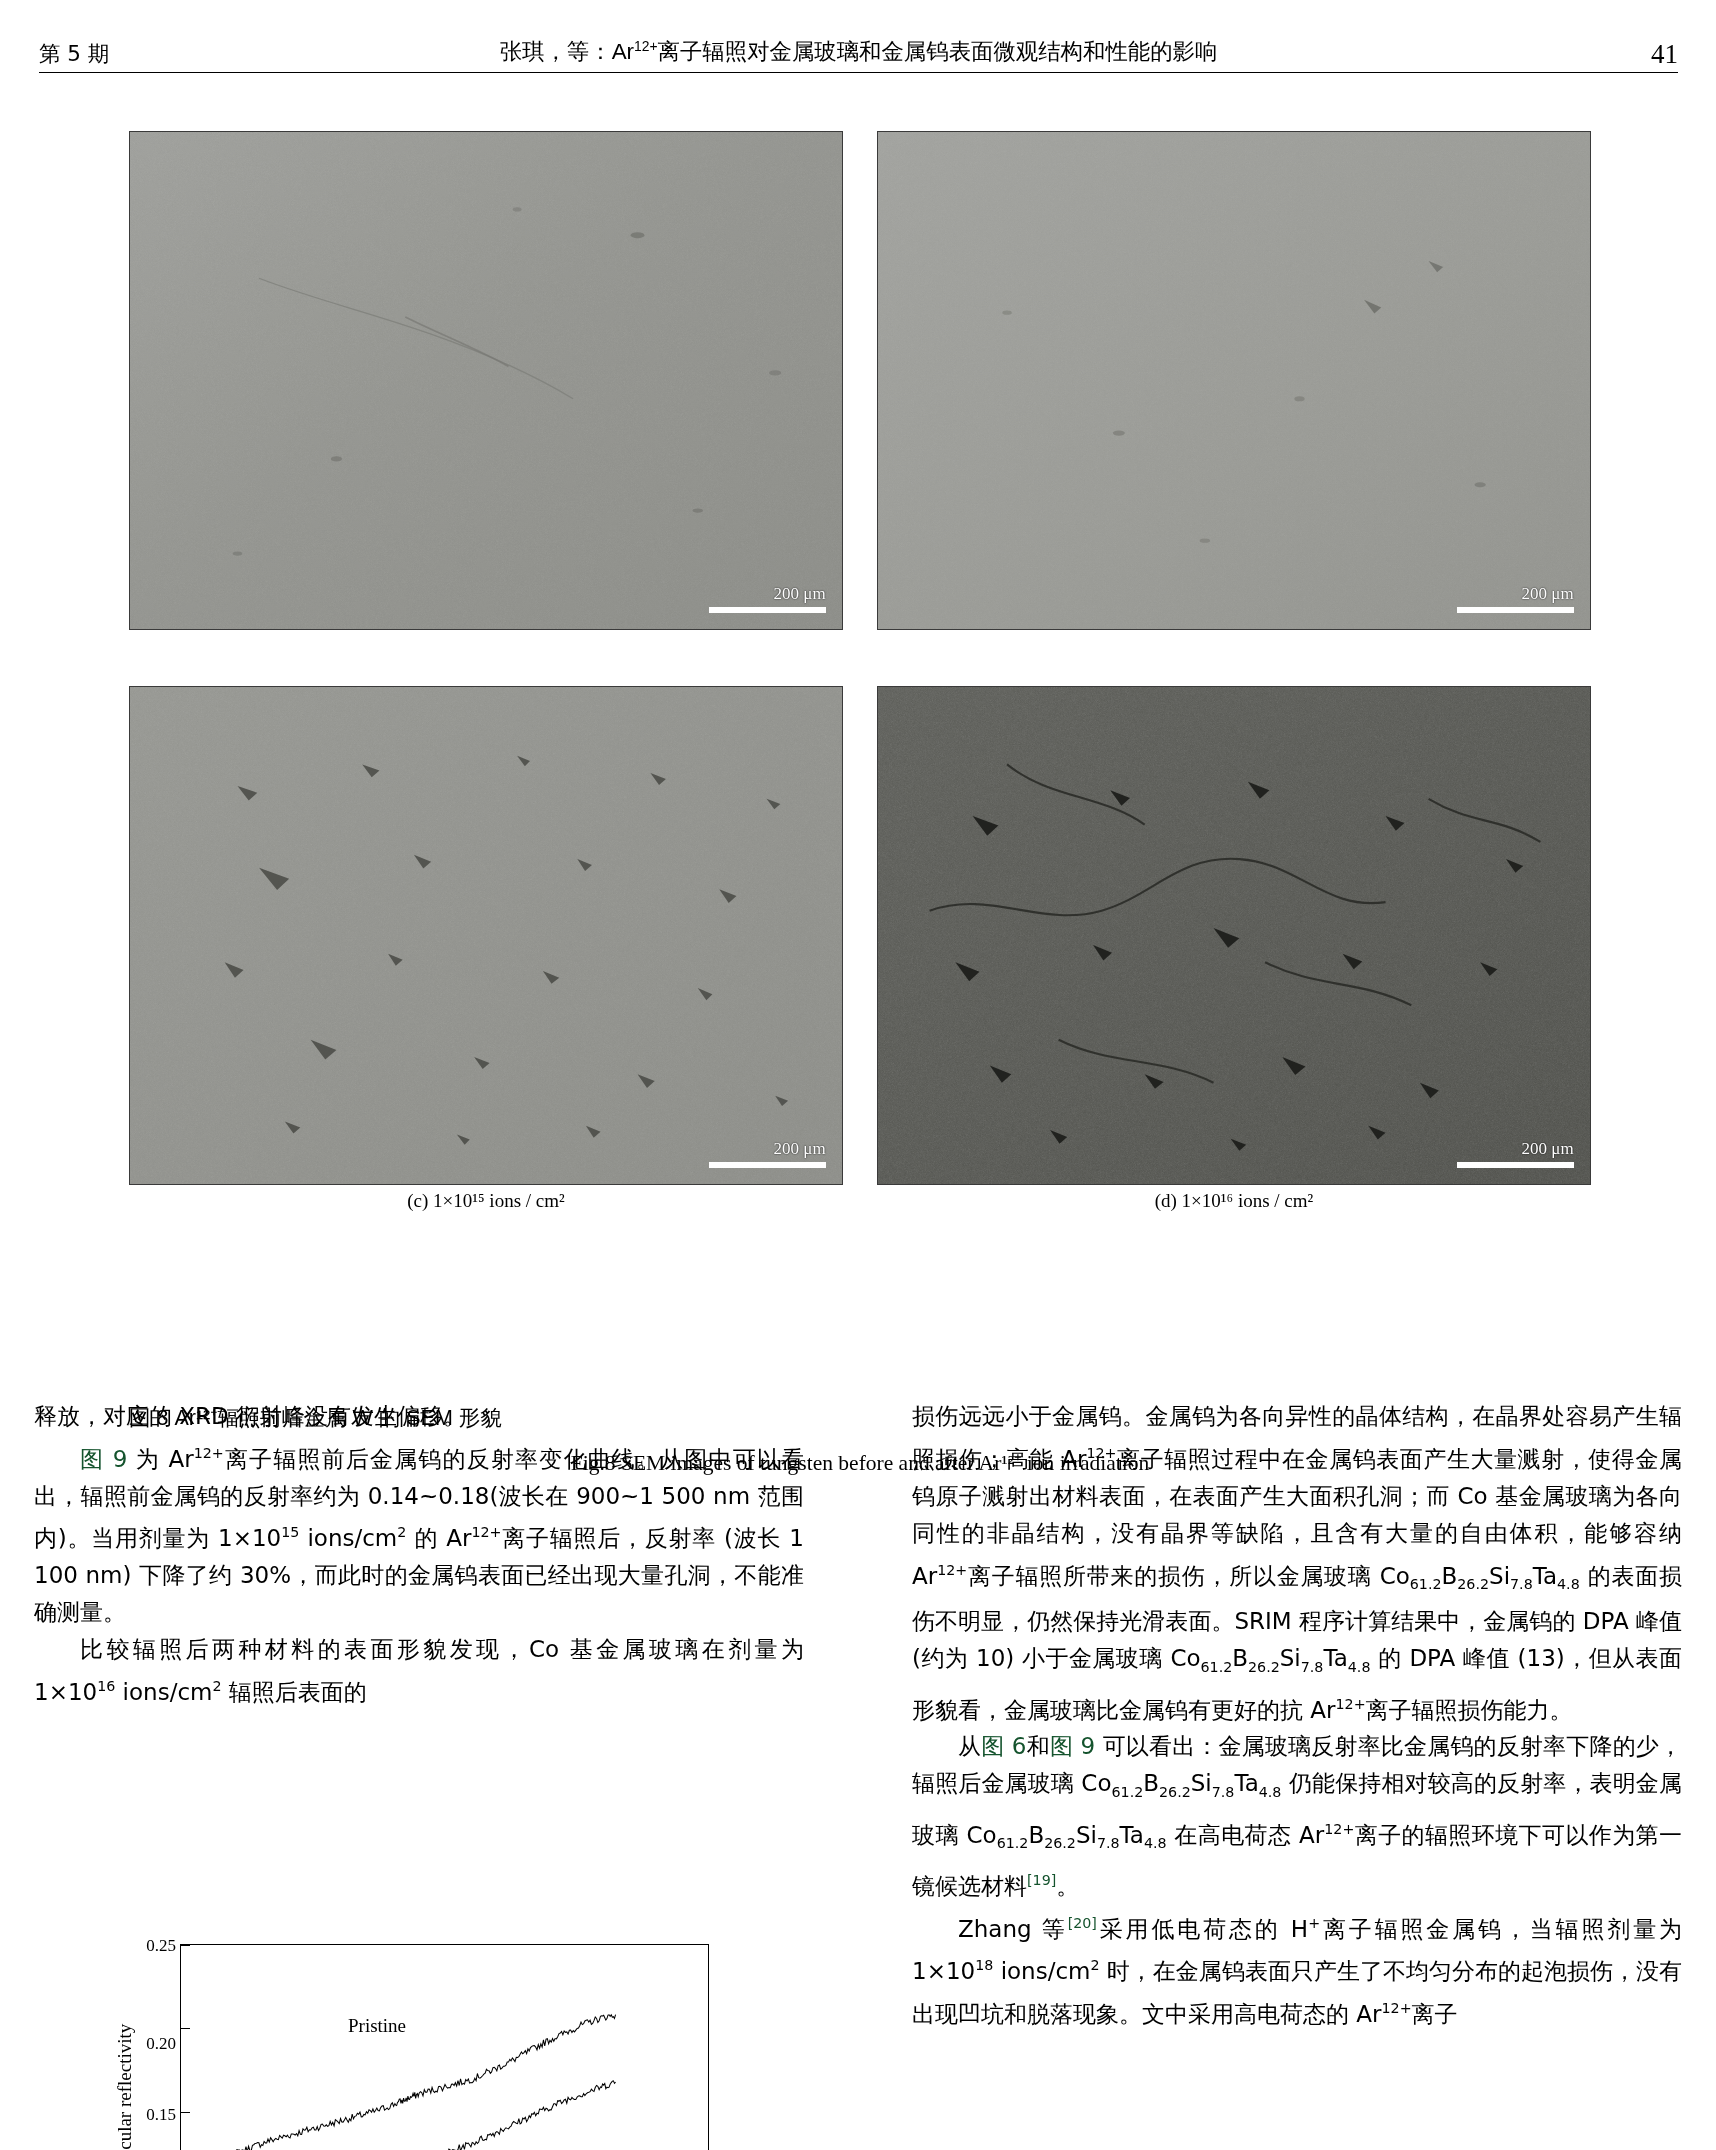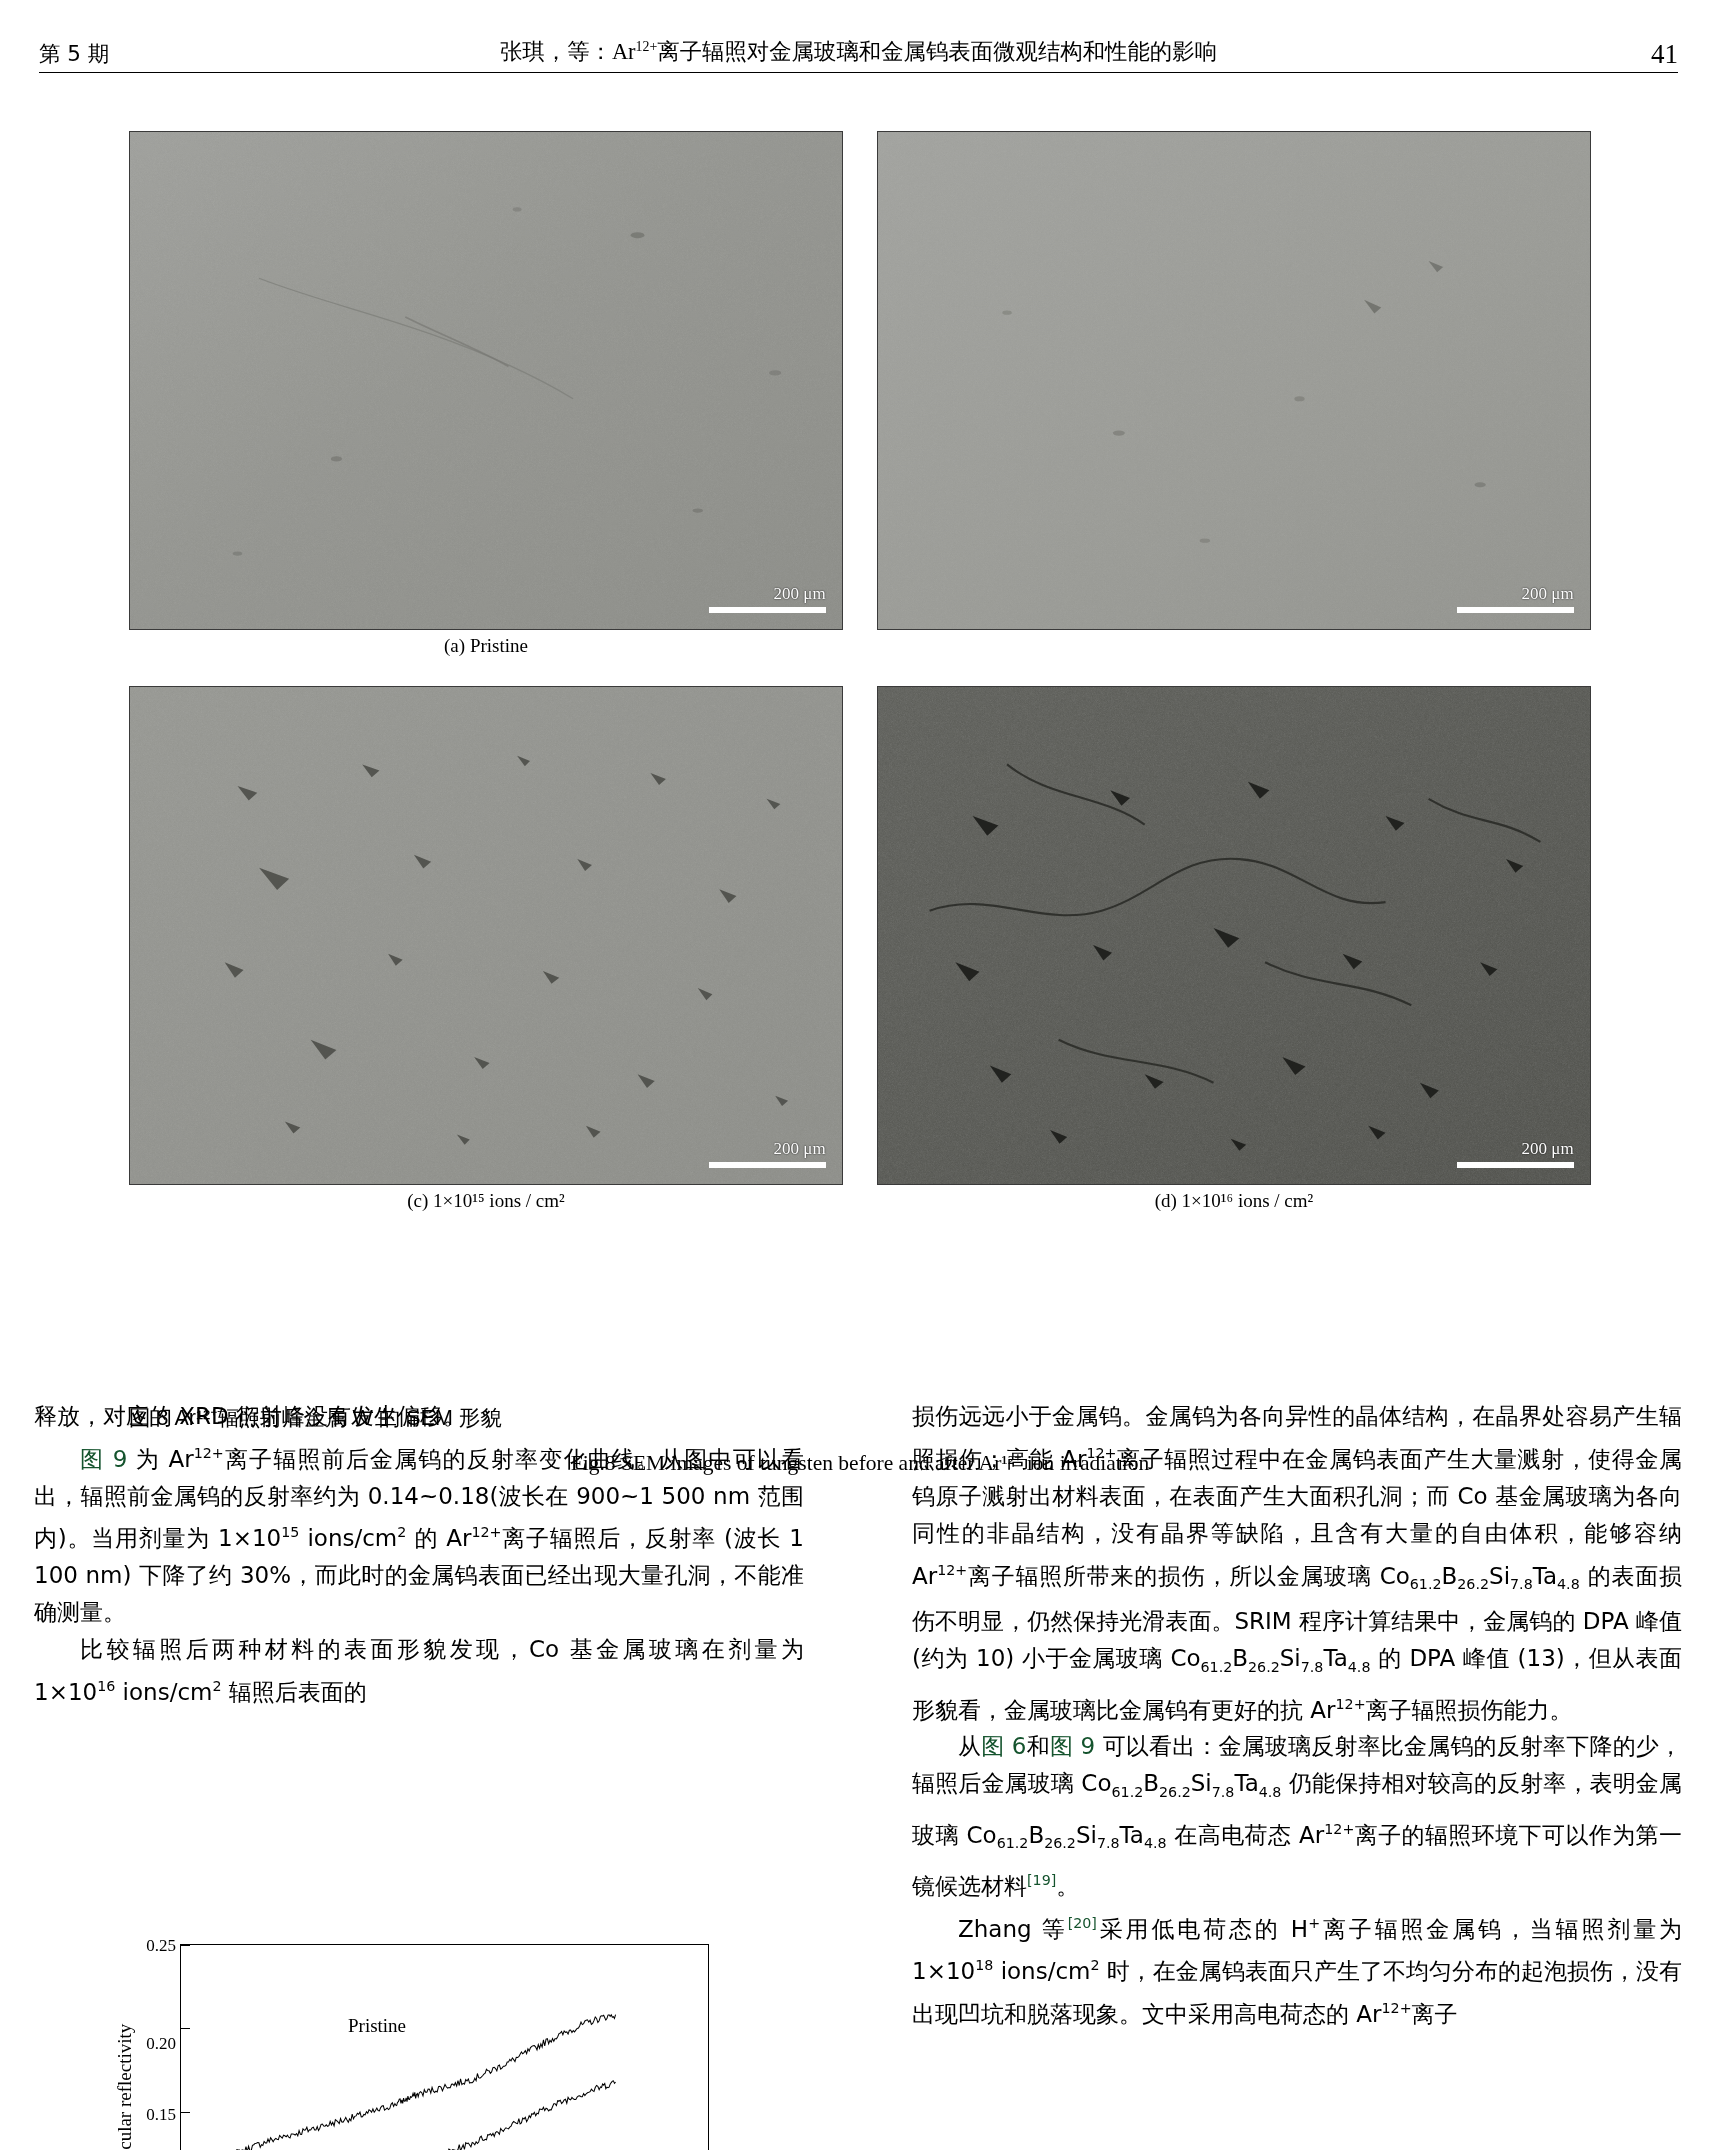--- a/index.html
+++ b/index.html
@@ -45,21 +45,21 @@
     font-size: 21.5px;
     font-family: "DejaVu Sans", sans-serif;
   }
   .header-title {
     position: absolute;
     left: 0;
     top: 9.5px;
     width: 1639px;
     text-align: center;
     font-size: 22.4px;
-    font-family: Liberation Serif, serif;
+    font-family: Liberation Sans, sans-serif;
   }
   .header-page {
     position: absolute;
     right: 0;
     top: 13px;
     font-size: 27px;
     font-family: "Liberation Serif", serif;
   }
   .sup { font-size: 0.62em; vertical-align: super; }
   .sub { font-size: 0.62em; vertical-align: sub; }
@@ -256,21 +256,20 @@
             <ellipse cx="1320" cy="880" rx="12" ry="5" fill="#6f706b" opacity="0.6"></ellipse>
             <ellipse cx="250" cy="980" rx="11" ry="5" fill="#73746f" opacity="0.6"></ellipse>
             <ellipse cx="900" cy="180" rx="10" ry="5" fill="#73746f" opacity="0.5"></ellipse>
             <ellipse cx="1500" cy="560" rx="14" ry="6" fill="#6f706b" opacity="0.5"></ellipse>
           </svg>
           <div class="scalebar">
             <div class="sb-text">200 μm</div>
             <div class="sb-line"></div>
           </div>
         </div>
-        <div class="sem-caption">(a) Pristine</div>
       </div>
 
       <div class="sem-cell right">
         <div class="sem-img">
           <svg width="714" height="499" viewBox="0 0 1660 1160" preserveAspectRatio="none">
             <defs>
               <linearGradient id="gB" x1="0" y1="0" x2="1" y2="1">
                 <stop offset="0%" stop-color="#a2a39f"></stop>
                 <stop offset="60%" stop-color="#9a9b96"></stop>
                 <stop offset="100%" stop-color="#93948f"></stop>

